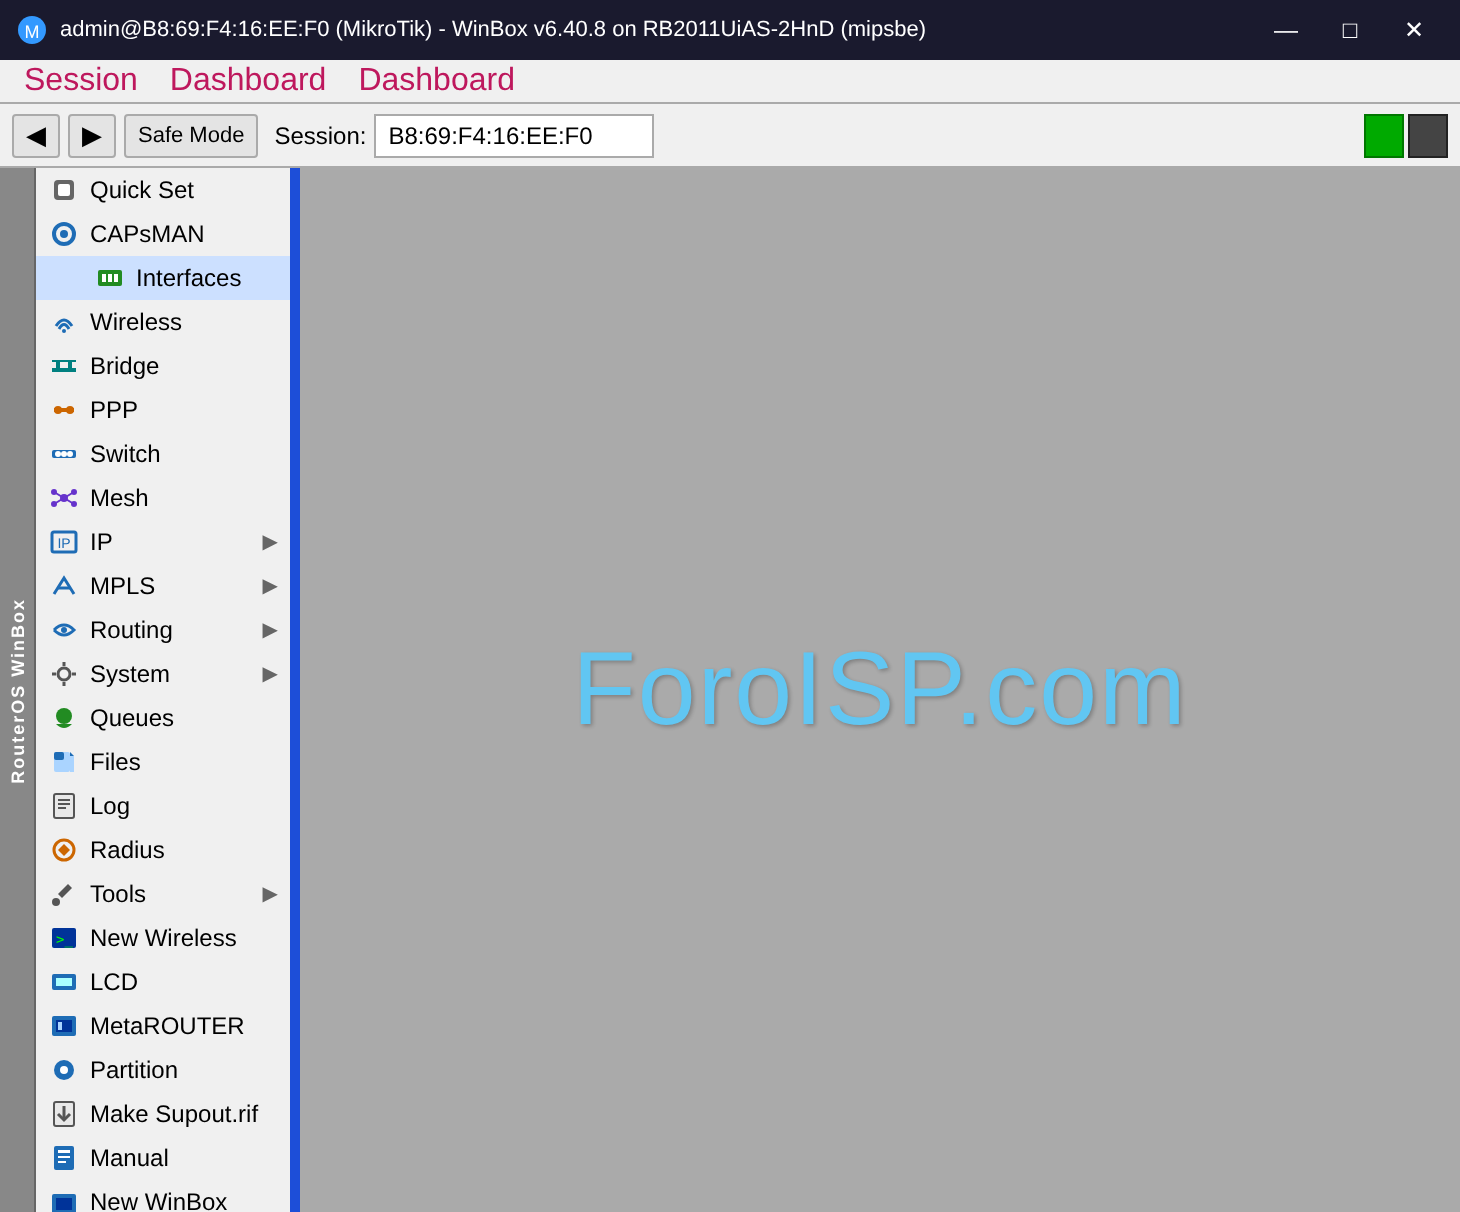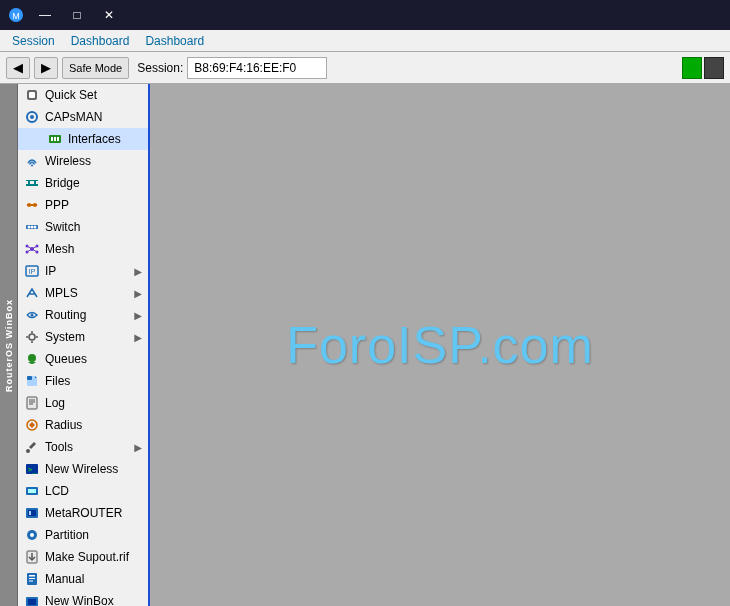--- a/index.html
+++ b/index.html
@@ -53,22 +53,22 @@
       background: #f0f0f0;
       height: 22px;
       display: flex;
       align-items: center;
       padding: 0 4px;
       border-bottom: 1px solid #aaa;
     }
     .menu-item {
       padding: 2px 8px;
       cursor: pointer;
-      font-size: 12px;
-      color: #0369a1;
+      font-size: 16px;
+      color: #be185d;
     }
 
     
     .toolbar {
       background: #f0f0f0;
       height: 32px;
       display: flex;
       align-items: center;
       padding: 0 6px;
       gap: 4px;
@@ -125,21 +125,21 @@
     
     .main-layout {
       display: flex;
       height: calc(606px - 30px - 22px - 32px);
     }
 
     
     .sidebar {
       width: 132px;
       background: #f0f0f0;
-      border-right: 2px solid #1d4ed8;
+      border-right: 5px solid #1d4ed8;
       overflow-y: auto;
       overflow-x: hidden;
       flex-shrink: 0;
       position: relative;
     }
 
     .sidebar-item {
       display: flex;
       align-items: center;
       height: 22px;
@@ -209,20 +209,21 @@
 </head>
 <body>
 
 <div class="title-bar">
   <div class="title-bar-icon">
     <svg width="16" height="16" viewBox="0 0 16 16">
         <circle cx="8" cy="8" r="7" fill="#3399ff"></circle>
         <text x="8" y="12" text-anchor="middle" font-size="9" fill="white">M</text>
       </svg>
   </div>
+  <span class="title-bar-text">admin@B8:69:F4:16:EE:F0 (MikroTik) - WinBox v6.40.8 on RB2011UiAS-2HnD (mipsbe)</span>
   <div class="title-bar-controls">
     <button class="title-bar-btn">—</button>
     <button class="title-bar-btn">□</button>
     <button class="title-bar-btn close">✕</button>
   </div>
 </div>
 
 <div class="menu-bar">
   <div class="menu-item">Session</div>
   <div class="menu-item">Dashboard</div>

